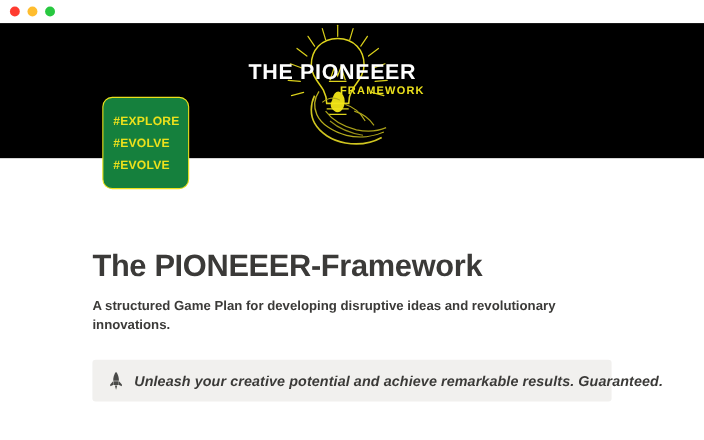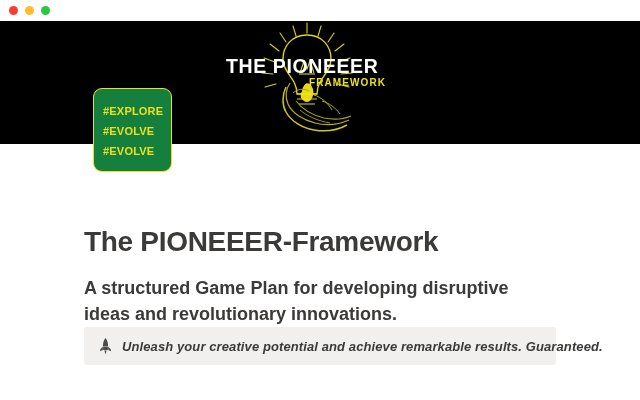--- a/index.html
+++ b/index.html
@@ -139,21 +139,21 @@
     letter-spacing: -0.3px;
     line-height: 1.1;
     white-space: nowrap;
   }
 
   .page-subtitle {
     position: absolute;
     left: 84px;
     top: 114px;
     width: 450px;
-    font-size: 18px;
+    font-size: 12px;
     font-weight: bold;
     color: #3b3a38;
     line-height: 1.42;
   }
 
   .callout {
     position: absolute;
     left: 84px;
     top: 183px;
     width: 472px;

